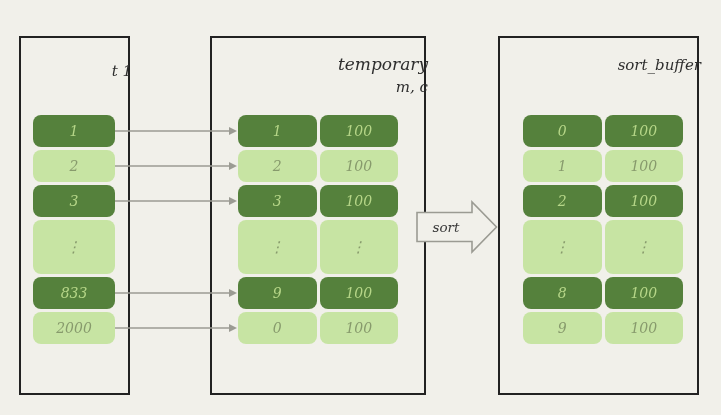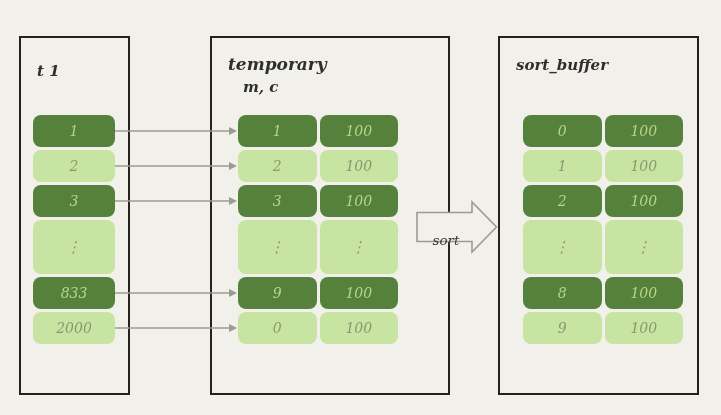--- a/index.html
+++ b/index.html
@@ -17,30 +17,30 @@
     width:721px;height:415px;position:relative;overflow:hidden;
     background:var(--canvas-bg);
     font-family:"DejaVu Serif", serif;
   }
   .box{
     position:absolute;top:36px;height:359px;box-sizing:border-box;
     border:2px solid var(--border-color);
     background:transparent;
   }
   #box-t1{left:19px;width:111px;}
-  #box-temp{left:210px;width:240px;}
+  #box-temp{left:210px;width:216px;}
   #box-sort{left:498px;width:201px;}
 
   .box-title{
-    position:absolute;left:16px;width:100%;text-align:left;
-    font-style:italic;color:var(--title-color);font-weight:bold;
+    position:absolute;left:4px;width:100%;text-align:right;
+    font-style:italic;color:var(--title-color);
   }
   #box-t1 .box-title{top:24px;font-size:15px;}
   #box-temp .title-line1{top:16px;font-size:17px;}
-  #box-temp .title-line2{top:40px;font-size:15px;margin-left:15px;}
+  #box-temp .title-line2{top:40px;font-size:15px;}
   #box-sort .box-title{top:18px;font-size:15px;}
 
   .rows{
     position:absolute;top:77px;display:flex;flex-direction:column;gap:3px;
   }
   #box-t1 .rows{left:12px;width:82px;}
   #box-temp .rows{left:26px;width:160px;}
   #box-sort .rows{left:23px;width:160px;}
 
   .row{display:flex;gap:3px;height:32px;}
@@ -53,21 +53,21 @@
   .row.dark .cell{background:var(--dark-green);color:var(--text-on-dark);}
   .row.light .cell{background:var(--light-green);color:var(--text-on-light);}
   .row.tall .cell{font-size:15px;letter-spacing:1px;}
 
   #arrow-layer{position:absolute;left:0;top:0;width:721px;height:415px;pointer-events:none;}
   .flow-line{stroke:var(--arrow-color);stroke-width:1.4;}
   .flow-head{fill:var(--arrow-color);stroke:none;}
   .block-arrow{fill:var(--canvas-bg);stroke:var(--arrow-color);stroke-width:1.6;stroke-linejoin:miter;}
 
   #sort-label{
-    position:absolute;left:419px;top:232px;width:54px;text-align:center;
+    position:absolute;left:419px;top:219px;width:54px;text-align:center;
     font-style:italic;font-size:13.5px;color:#3a3a3a;
   }
 </style>
 </head>
 <body>
 
 <div class="box" id="box-t1">
   <div class="box-title">t 1</div>
   <div class="rows">
     <div class="row dark">

